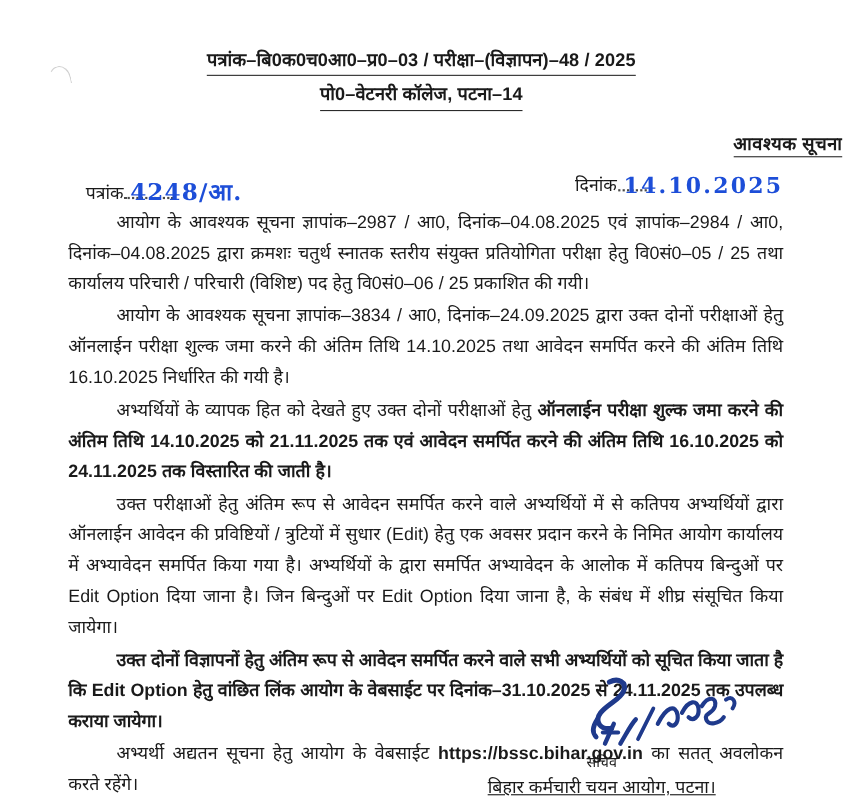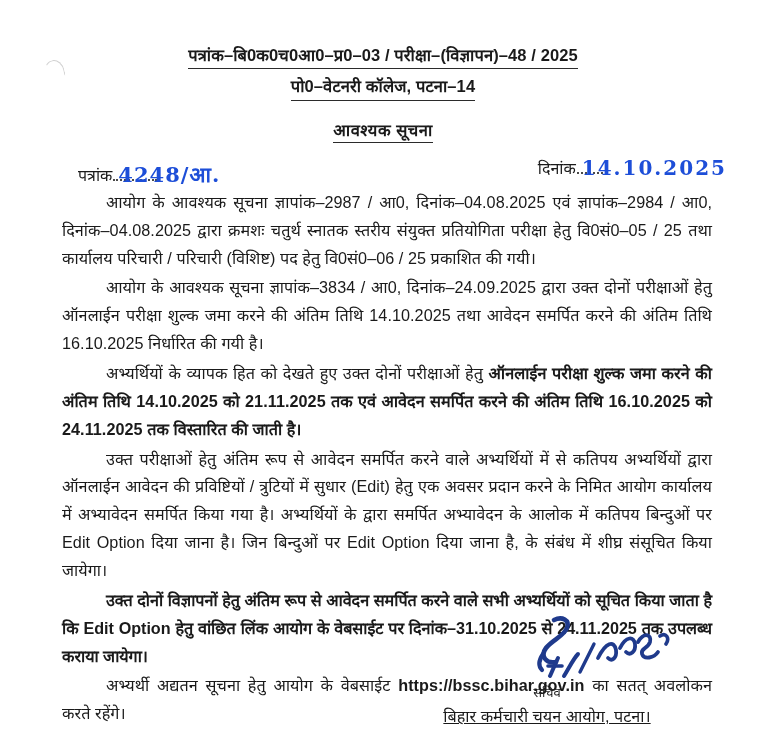--- a/index.html
+++ b/index.html
@@ -48,21 +48,21 @@
     border-bottom: 1.6px solid #2b2b2b;
     padding-bottom: 1px;
     line-height: 1.42;
     white-space: nowrap;
   }
   .hdr-line.l1 { font-size: 16.5px; }
   .hdr-line.l2 { margin-top: 7px; font-size: 16.5px; }
   .hdr-line.l3 { margin-top: 6px; font-size: 16.5px; }
 
   .notice-title-wrap {
-    text-align: center;
+    text-align: right;
     margin-top: 17px;
     text-decoration: underline;
   }
   .notice-title {
     display: inline-block;
     font-size: 16.5px;
     font-weight: 700;
     border-bottom: 1.7px solid #2b2b2b;
     padding-bottom: 1px;
     letter-spacing: .5px;
@@ -75,21 +75,21 @@
     padding: 0 54px 0 78px;
   }
   .meta-block {
     position: absolute;
     display: flex;
     align-items: baseline;
     font-size: 16px;
     white-space: nowrap;
   }
   .meta-left { left: 78px; top: 8px; }
-  .meta-right { right: 39px; top: 4px; }
+  .meta-right { right: 54px; top: 4px; }
   .meta-label { font-size: 16px; }
   .dotfill {
     display: inline-block;
     border-bottom: 2px dotted #4a4a4a;
     height: 12px;
     margin: 0 1px;
   }
   .dotfill.short { width: 44px; }
   .dotfill.tiny { width: 30px; }
   .hand {

